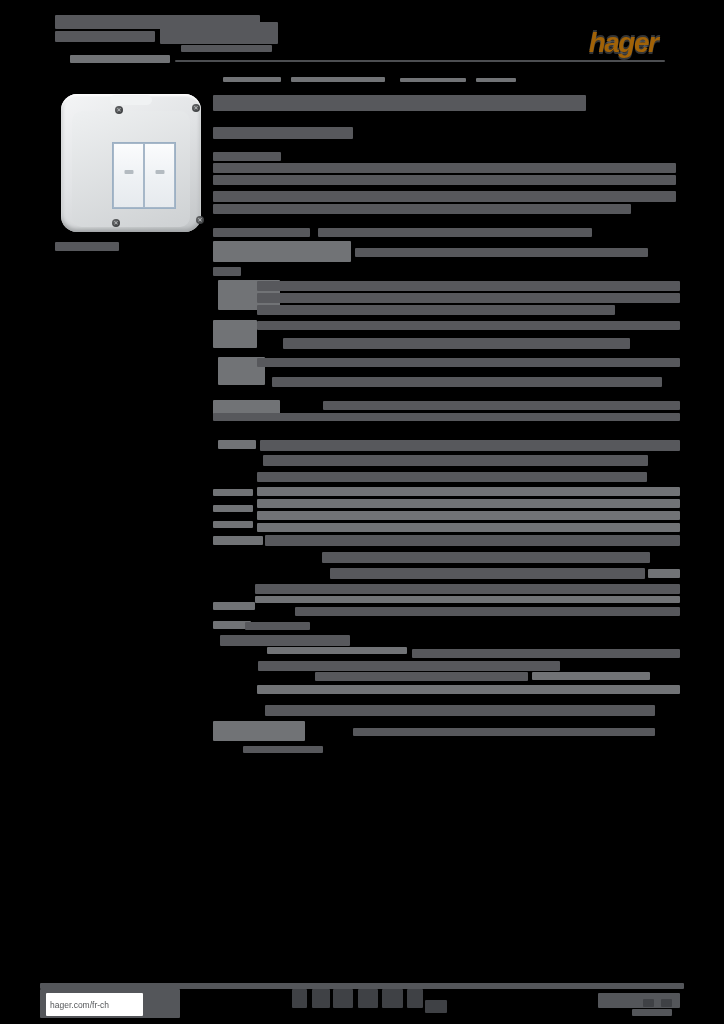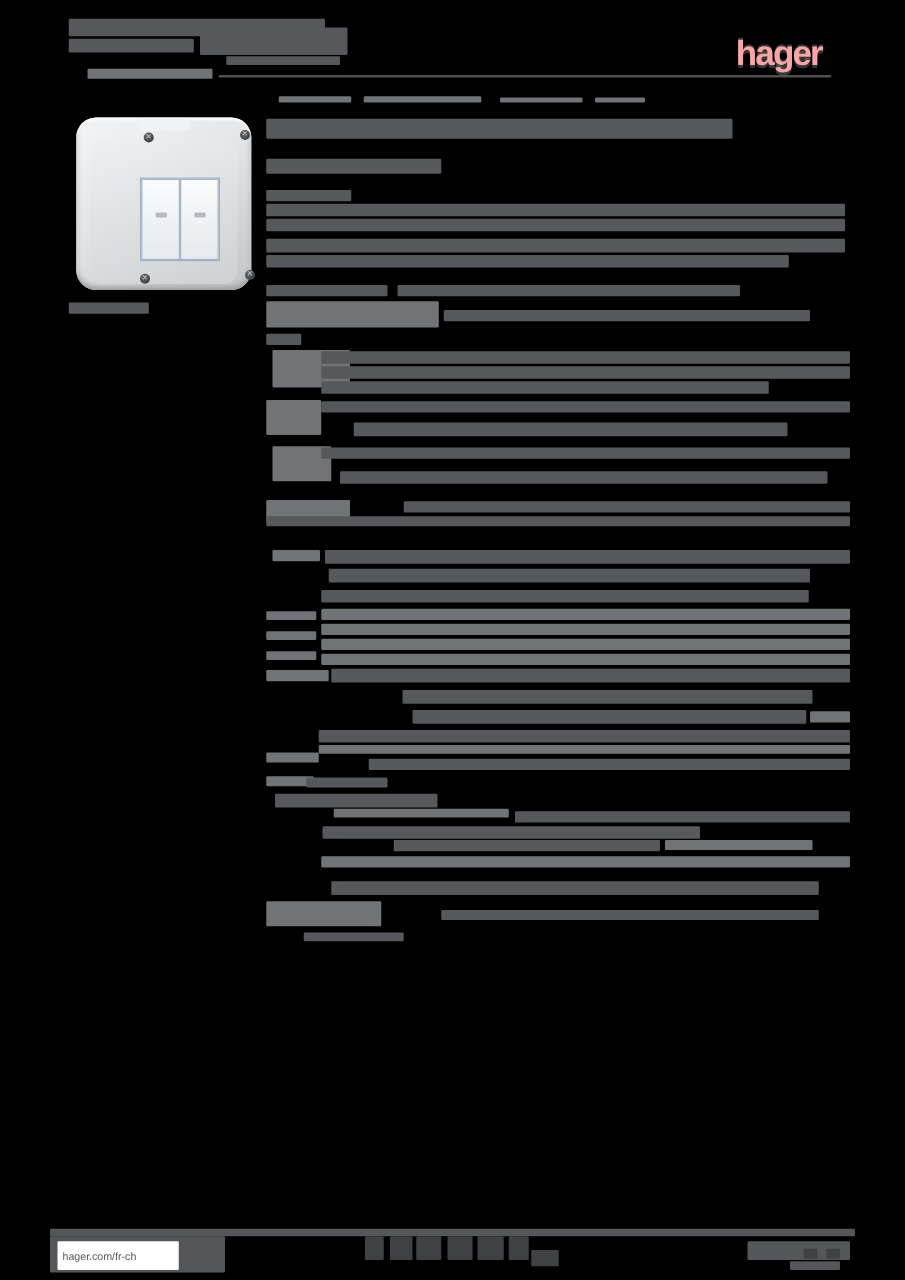--- a/index.html
+++ b/index.html
@@ -129,21 +129,21 @@
       <div class="bar k" style="left: 382px; top: 989px; width: 21px; height: 19px;"></div>
       <div class="bar k" style="left: 407px; top: 989px; width: 16px; height: 19px;"></div>
       <div class="bar k" style="left: 425px; top: 1000px; width: 22px; height: 13px;"></div>
       <div class="bar b" style="left: 598px; top: 993px; width: 82px; height: 15px;"></div>
       <div class="bar k" style="left: 643px; top: 999px; width: 11px; height: 8px;"></div>
       <div class="bar k" style="left: 661px; top: 999px; width: 11px; height: 8px;"></div>
       <div class="bar b" style="left: 632px; top: 1009px; width: 40px; height: 7px;"></div>
     </div>
 
   <div id="logo">
-    <span style="color: #fca5a5;">hager</span>
+    <span style="color: #a16207; font-style: italic;">hager</span>
   </div>
 
   <div id="photo">
     <div id="box">
       <div id="lid-bump"></div>
       <div id="face"></div>
       <div id="plate">
         <div class="rocker">
           <div class="pill"></div>
         </div>

